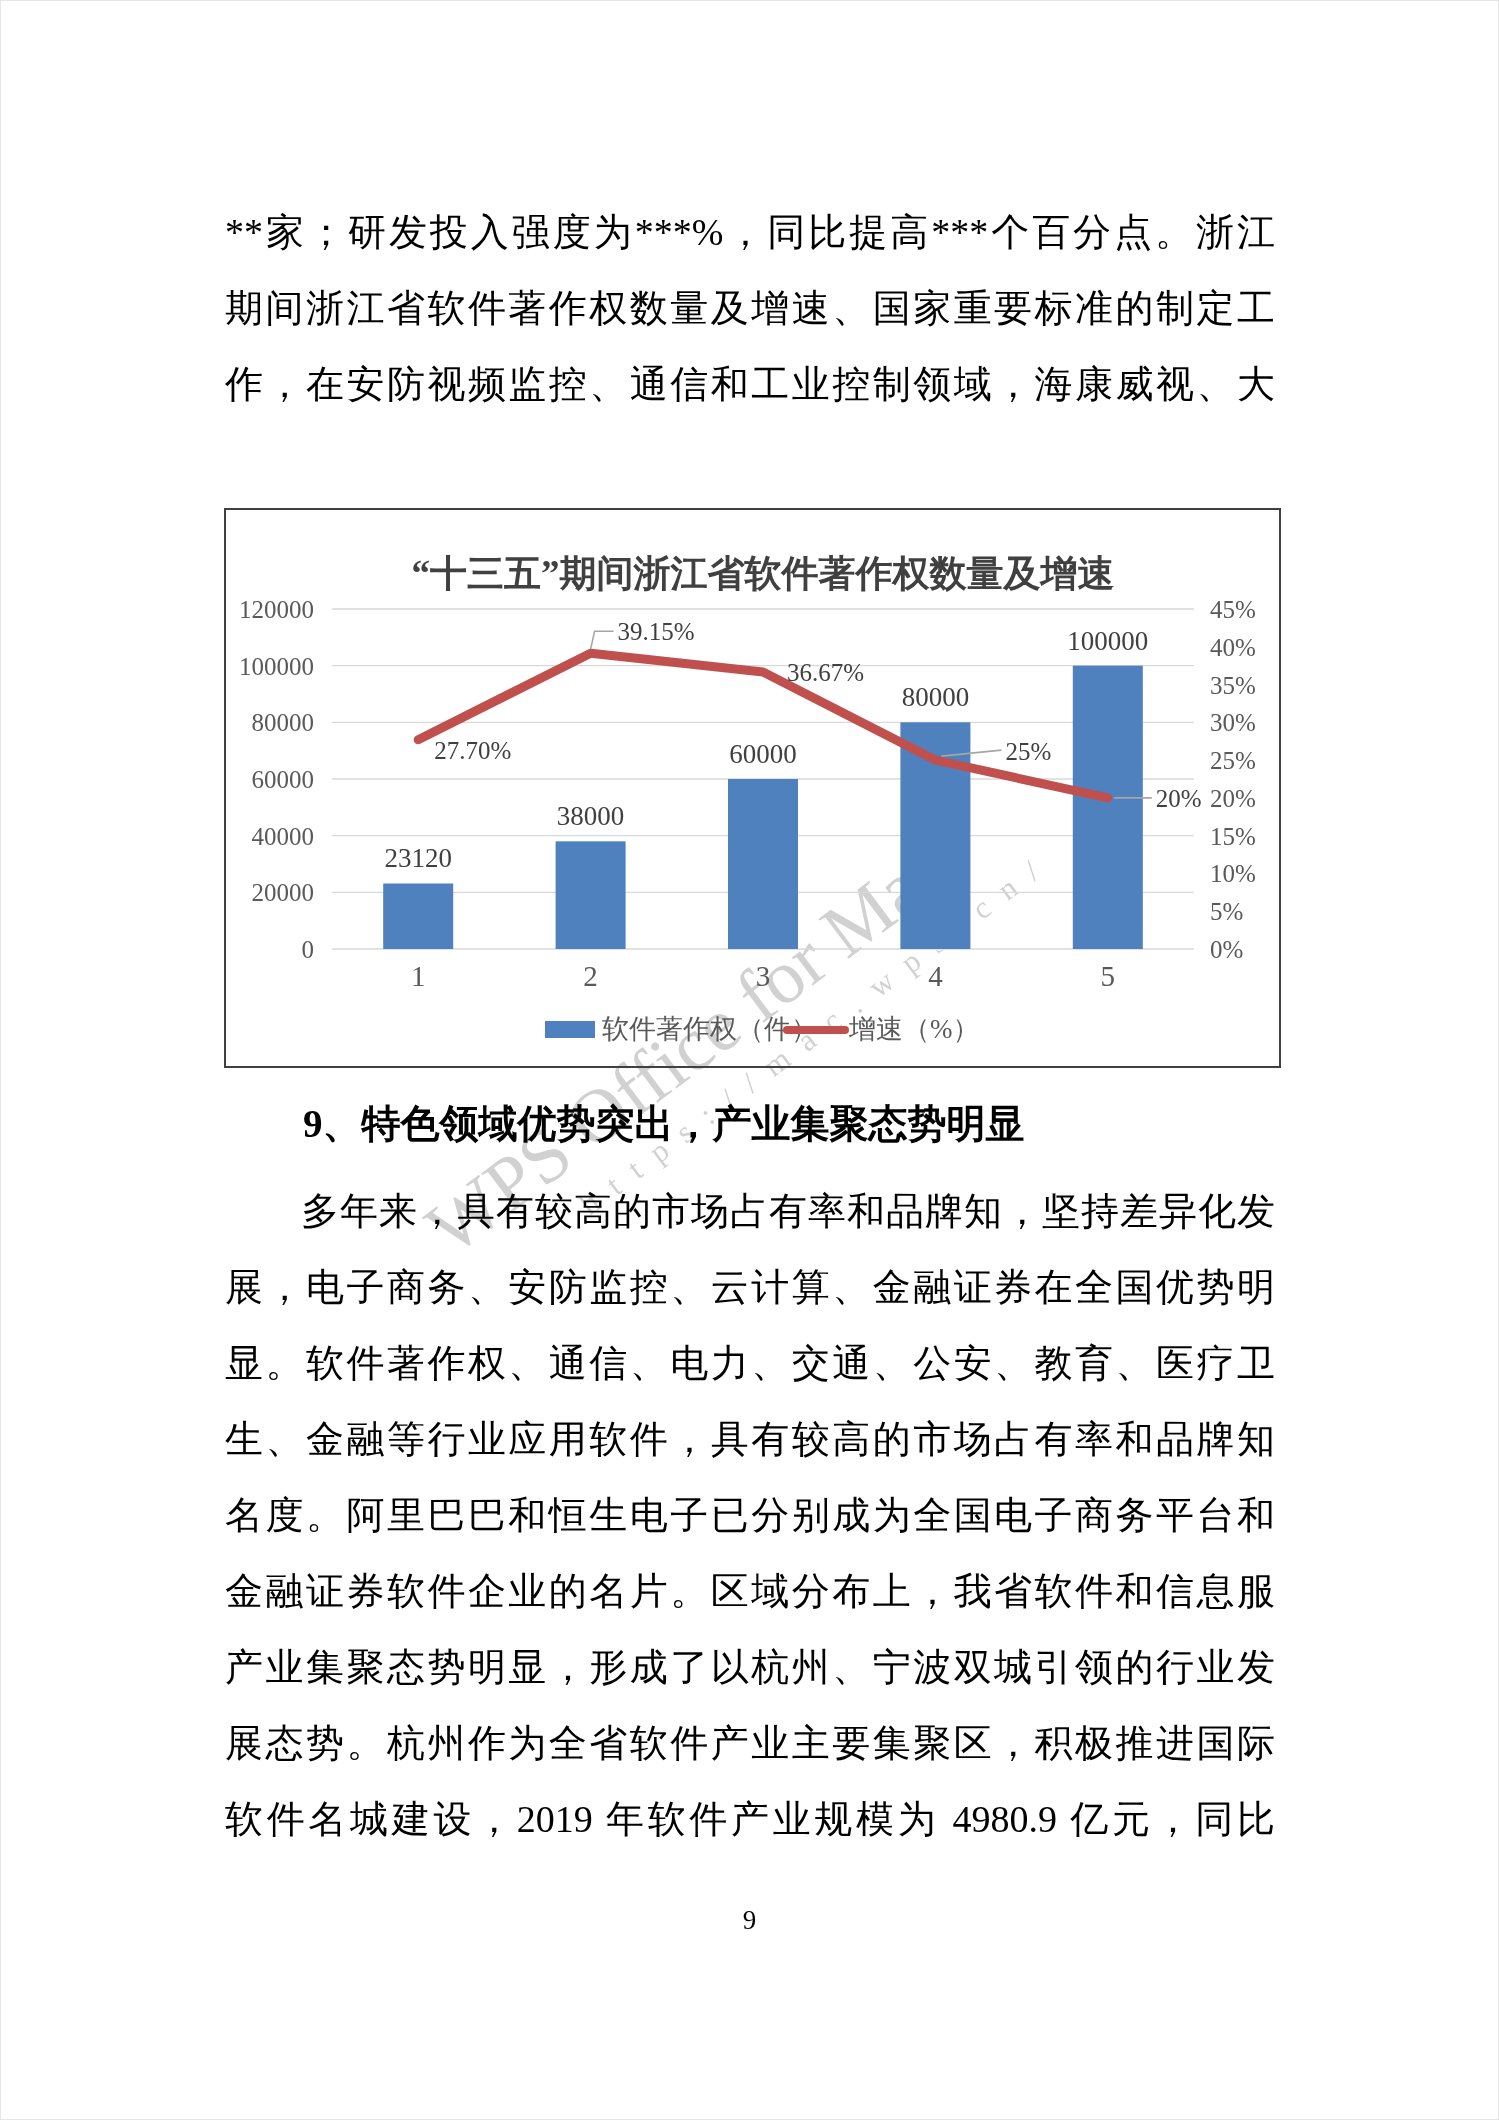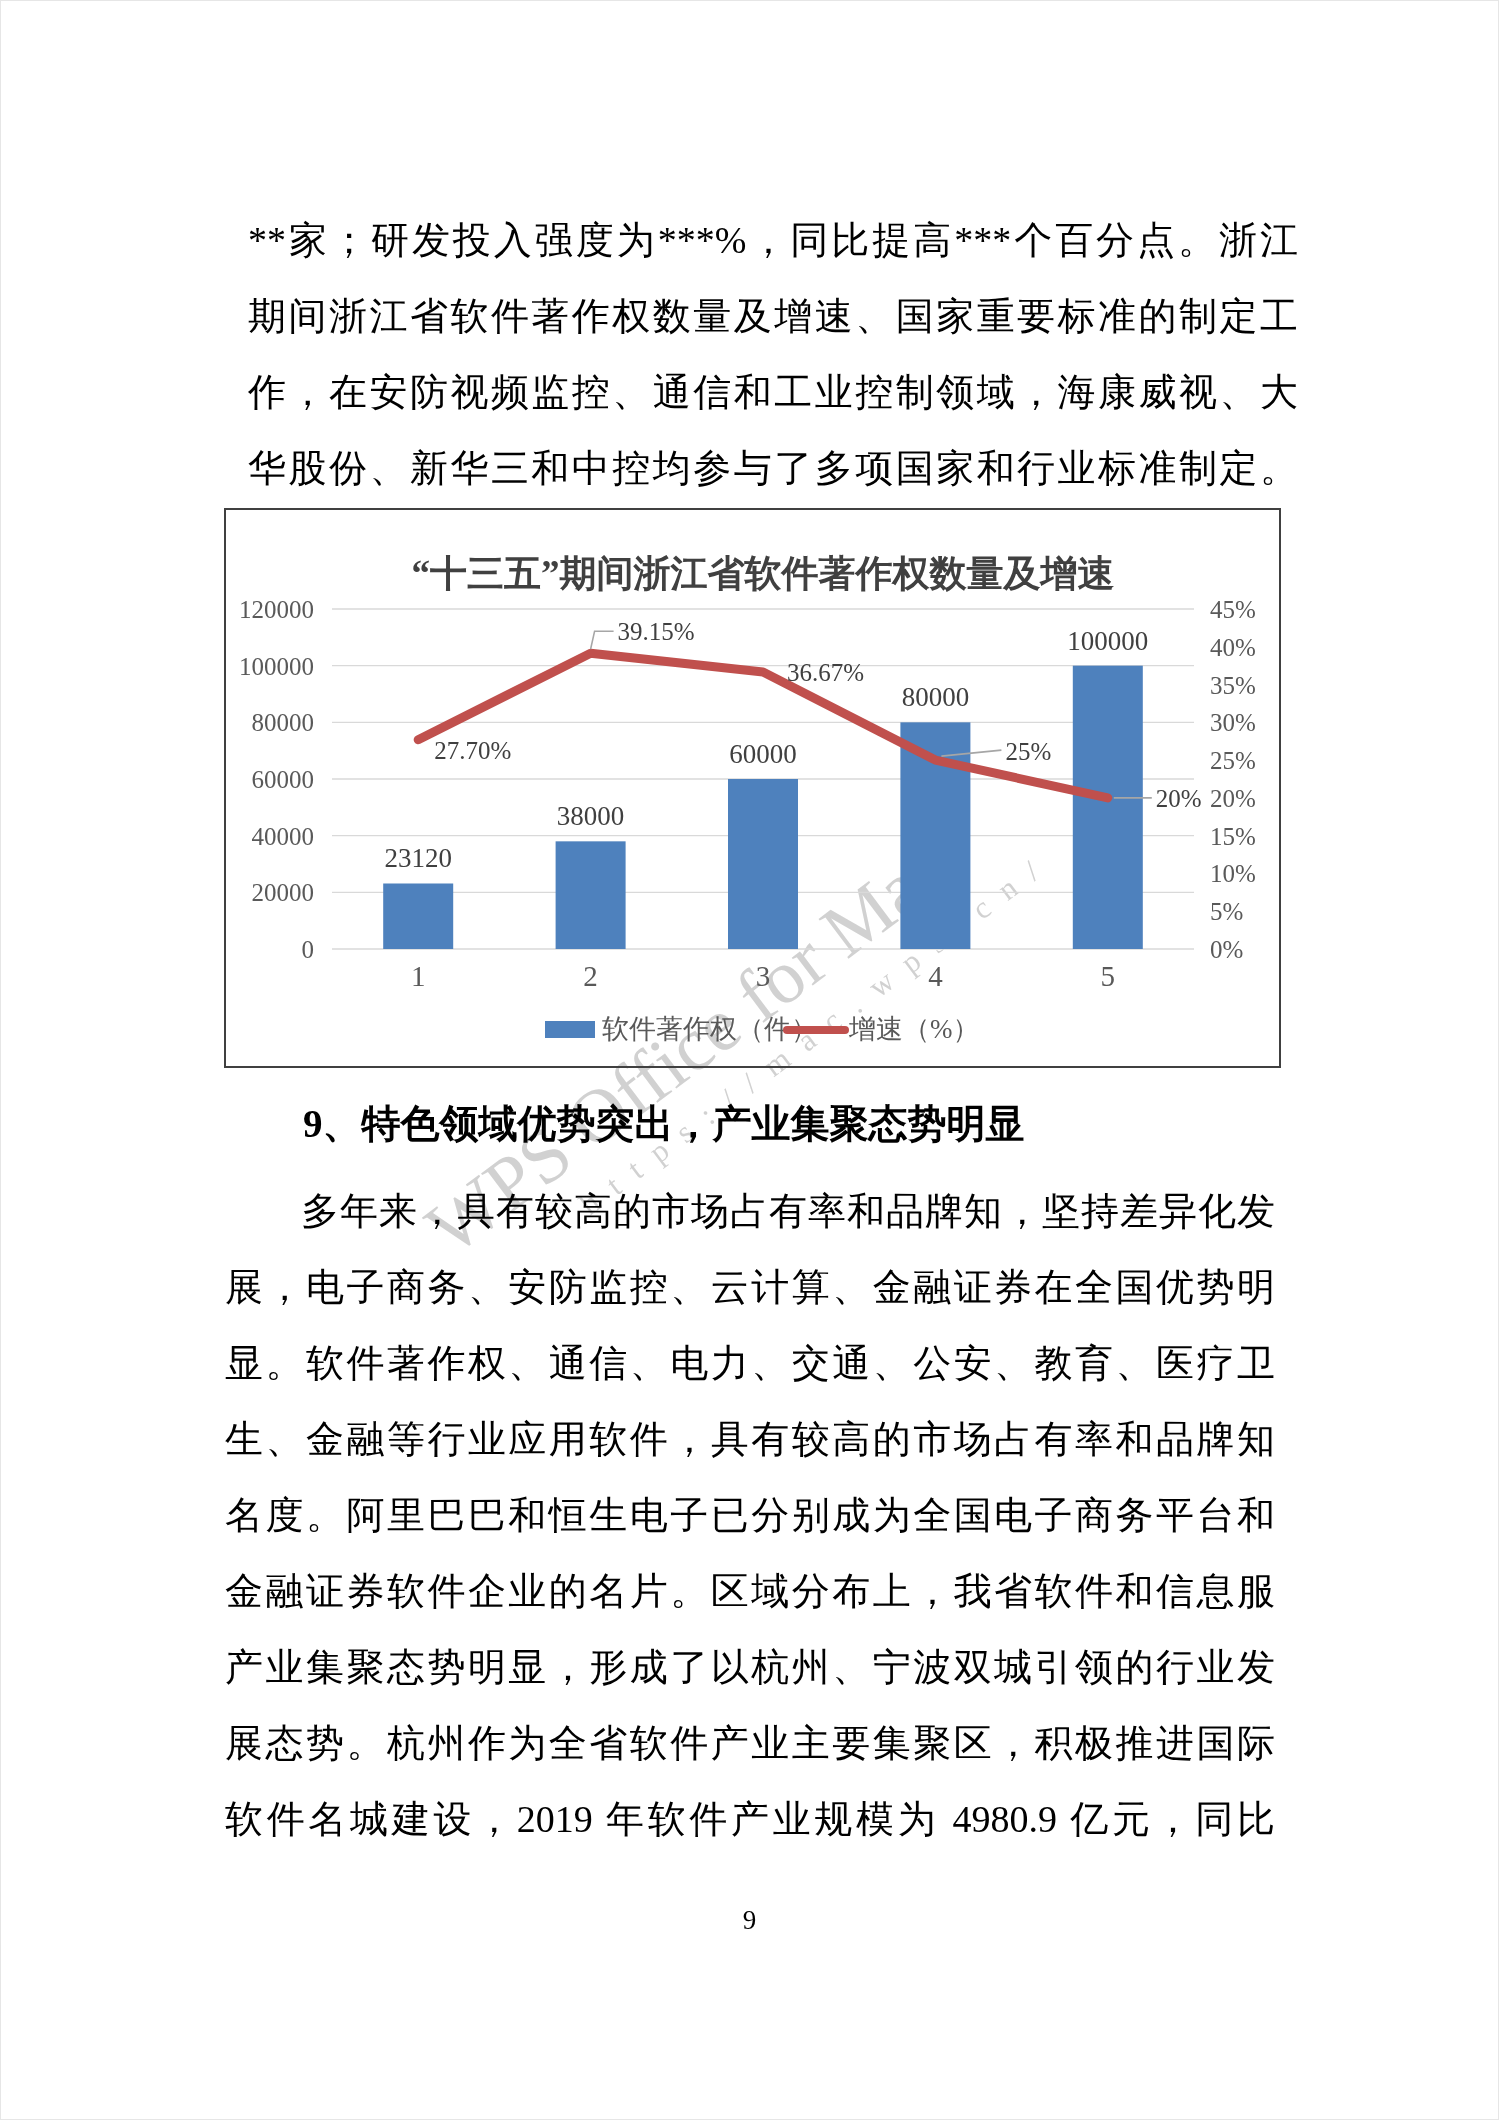--- a/index.html
+++ b/index.html
@@ -9,21 +9,21 @@
   
   .watermark{position:absolute;left:370px;top:955px;width:780px;z-index:0;
              transform:rotate(-37deg);transform-origin:center;color:#c6c6c6;opacity:.8;
              pointer-events:none;}
   .wm1{font-size:76px;white-space:nowrap;}
   .wm2{font-size:31px;letter-spacing:18px;margin-left:135px;margin-top:4px;white-space:nowrap;}
   
   .para{position:absolute;left:225px;width:1050px;z-index:2;}
   .tline{height:76px;line-height:76px;font-size:38px;
          text-align:justify;text-align-last:justify;white-space:nowrap;}
-  #para1{top:202px;margin-left:23px;}
+  #para1{top:194px;}
   #para2{top:1173px;}
   .indent-first .tline:first-child{text-indent:76px;}
   .heading{position:absolute;left:225px;top:1086px;width:1050px;height:76px;line-height:76px;
            font-size:39px;font-weight:bold;padding-left:0;text-indent:78px;z-index:2;}
   
   .chart-box{position:absolute;left:224px;top:508px;width:1053px;height:556px;
              border:2px solid #404040;z-index:2;background:transparent;}
   .chart-box svg{display:block;}
   
   .pageno{position:absolute;left:0;top:1905px;width:100%;text-align:center;
@@ -36,21 +36,20 @@
 
   <div class="watermark">
     <div class="wm1">WPS Office for Mac</div>
     <div class="wm2">https://mac.wps.cn/</div>
   </div>
 
   <div class="para" id="para1">
       <div class="tline">**家；研发投入强度为***%，同比提高***个百分点。浙江</div>
       <div class="tline">期间浙江省软件著作权数量及增速、国家重要标准的制定工</div>
       <div class="tline">作，在安防视频监控、通信和工业控制领域，海康威视、大</div>
-      <div class="tline">华股份、新华三和中控均参与了多项国家和行业标准制定。</div>
     </div>
 
   <div class="chart-box">
     <svg id="chartSvg" width="1051" height="554" viewBox="0 0 1051 554">
         <text x="537" y="76" text-anchor="middle" font-family="&quot;Liberation Serif&quot;,&quot;DejaVu Serif&quot;,serif" font-size="37" font-weight="bold" fill="#404040">“十三五”期间浙江省软件著作权数量及增速</text>
         <line x1="106" y1="439" x2="968" y2="439" stroke="#d9d9d9" stroke-width="1.4"></line>
         <text x="88" y="448" text-anchor="end" font-family="&quot;Liberation Serif&quot;,&quot;DejaVu Serif&quot;,serif" font-size="25" fill="#595959">0</text>
         <line x1="106" y1="382.3333333333333" x2="968" y2="382.3333333333333" stroke="#d9d9d9" stroke-width="1.4"></line>
         <text x="88" y="391.3333333333333" text-anchor="end" font-family="&quot;Liberation Serif&quot;,&quot;DejaVu Serif&quot;,serif" font-size="25" fill="#595959">20000</text>
         <line x1="106" y1="325.6666666666667" x2="968" y2="325.6666666666667" stroke="#d9d9d9" stroke-width="1.4"></line>

